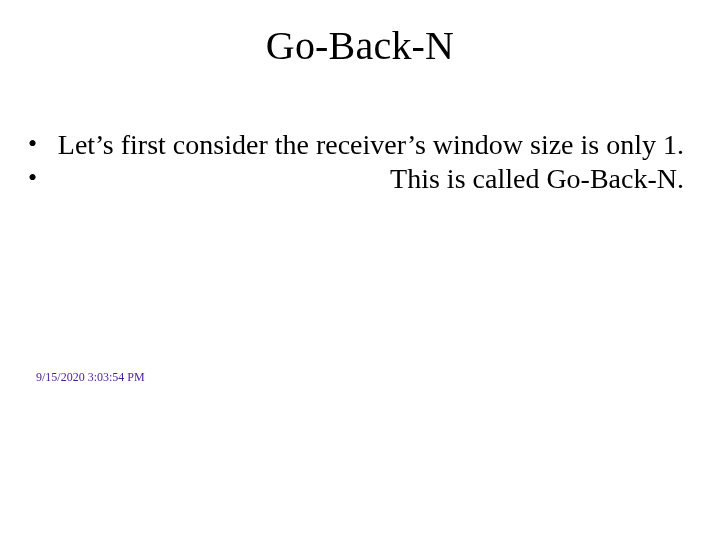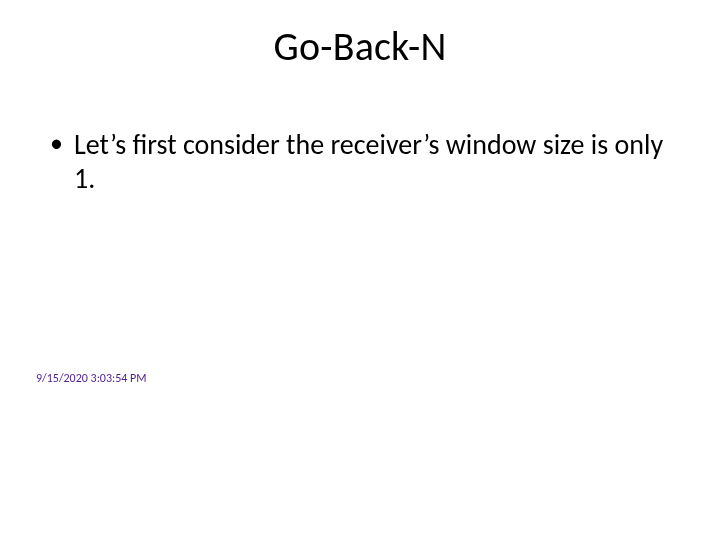--- a/index.html
+++ b/index.html
@@ -10,36 +10,38 @@
     background: #ffffff;
     font-family: Calibri, "Segoe UI", Arial, sans-serif;
     color: #000000;
     overflow: hidden;
   }
   .slide {
     position: relative;
     width: 720px;
     height: 413px;
     box-sizing: border-box;
+    font-family: Liberation Serif, serif;
   }
   .title {
     position: absolute;
     top: 22px;
     left: 0;
     right: 0;
     text-align: center;
     font-size: 40px;
     font-weight: 400;
     letter-spacing: 0.2px;
   }
   .body {
     position: absolute;
     top: 128px;
-    left: 46px;
+    left: 24px;
     right: 36px;
+    text-align: right;
   }
   ul.bullets {
     margin: 0;
     padding: 0;
     list-style: none;
   }
   ul.bullets > li {
     position: relative;
     padding-left: 28px;
     font-size: 28px;
@@ -65,18 +67,19 @@
 </head>
 <body>
 
 <div class="slide">
 
   <div class="title">Go-Back-N</div>
 
   <div class="body">
     <ul class="bullets">
       <li>Let’s first consider the receiver’s window size is only 1.</li>
+      <li>This is called Go-Back-N.</li>
     </ul>
   </div>
 
   <div class="footer">9/15/2020 3:03:54 PM</div>
 
 </div>
 
 </body></html>

